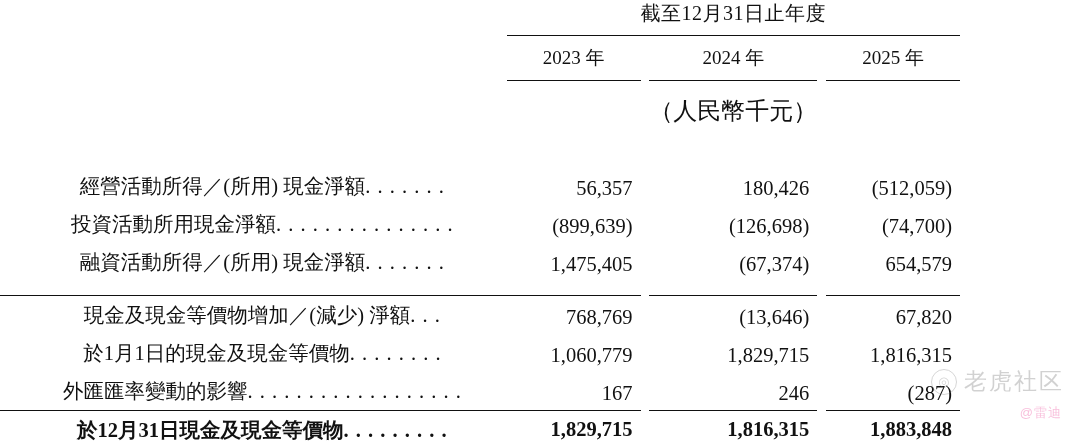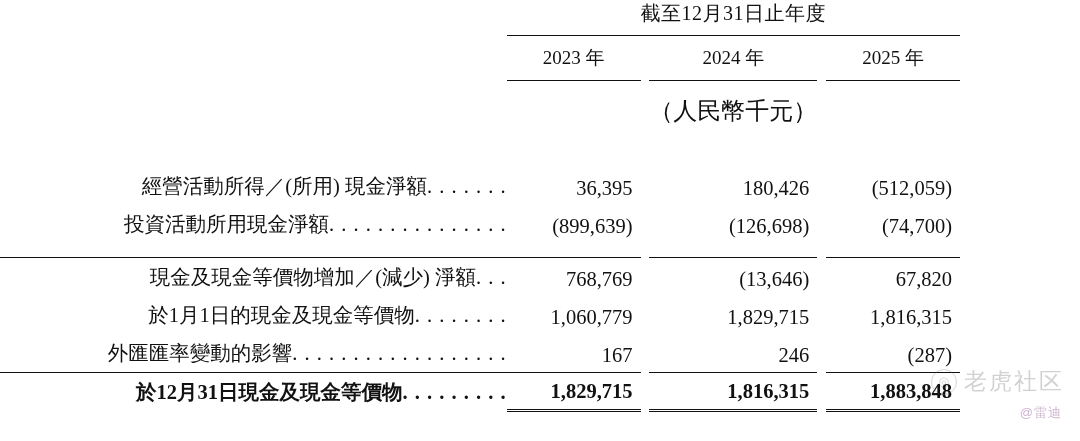--- a/index.html
+++ b/index.html
@@ -58,21 +58,21 @@
     font-size: 24px;
     padding-top: 14px;
     padding-bottom: 6px;
     white-space: nowrap;
   }
   .spacer-row td { height: 34px; }
 
   
   .lbl {
     font-size: 20.5px;
-    text-align: right;
+    text-align: center;
     white-space: nowrap;
     padding: 5px 0 5px 18px;
     letter-spacing: 0px;
   }
   .num {
     font-size: 20.5px;
     text-align: right;
     white-space: nowrap;
     padding: 5px 8px 5px 0;
     font-family: "Liberation Serif", "DejaVu Serif", serif;
@@ -108,21 +108,21 @@
     border: 1.5px solid #777;
     color: #777;
     font-size: 13px;
     display: flex; align-items: center; justify-content: center;
   }
   .wm-text { font-size: 23px; color: #6b6b6b; letter-spacing: 2px; }
   .wm-sub {
     position: absolute;
     right: 18px; top: 404px;
     font-size: 13px;
-    color: #701a75;
+    color: #ec4899;
     opacity: 0.35;
     font-family: "Liberation Sans", sans-serif;
     letter-spacing: 1px;
   }
 </style>
 </head>
 <body>
 
 <div class="page">
 
@@ -159,36 +159,44 @@
       <td></td>
       <td></td>
     </tr>
 
     <tr class="spacer-row">
       <td colspan="6"></td>
     </tr>
 
     <tr>
       <td class="lbl"><span>經營活動所得／(所用) 現金淨額</span><span class="dots">. . . . . . .</span></td>
-      <td class="num">36,395</td>
+      <td class="num">56,357</td>
       <td></td>
       <td class="num">180,426</td>
       <td></td>
       <td class="num">(512,059)</td>
     </tr>
 
     <tr>
       <td class="lbl"><span>投資活動所用現金淨額</span><span class="dots">. . . . . . . . . . . . . . .</span></td>
       <td class="num">(899,639)</td>
       <td></td>
       <td class="num">(126,698)</td>
       <td></td>
       <td class="num">(74,700)</td>
     </tr>
 
+    <tr>
+      <td class="lbl"><span>融資活動所得／(所用) 現金淨額</span><span class="dots">. . . . . . .</span></td>
+      <td class="num">1,475,405</td>
+      <td></td>
+      <td class="num">(67,374)</td>
+      <td></td>
+      <td class="num">654,579</td>
+    </tr>
 
     <tr class="group-gap">
       <td colspan="6"></td>
     </tr>
 
     <tr class="rule-top">
       <td class="lbl"><span>現金及現金等價物增加／(減少) 淨額</span><span class="dots">. . .</span></td>
       <td class="num">768,769</td>
       <td></td>
       <td class="num">(13,646)</td>

